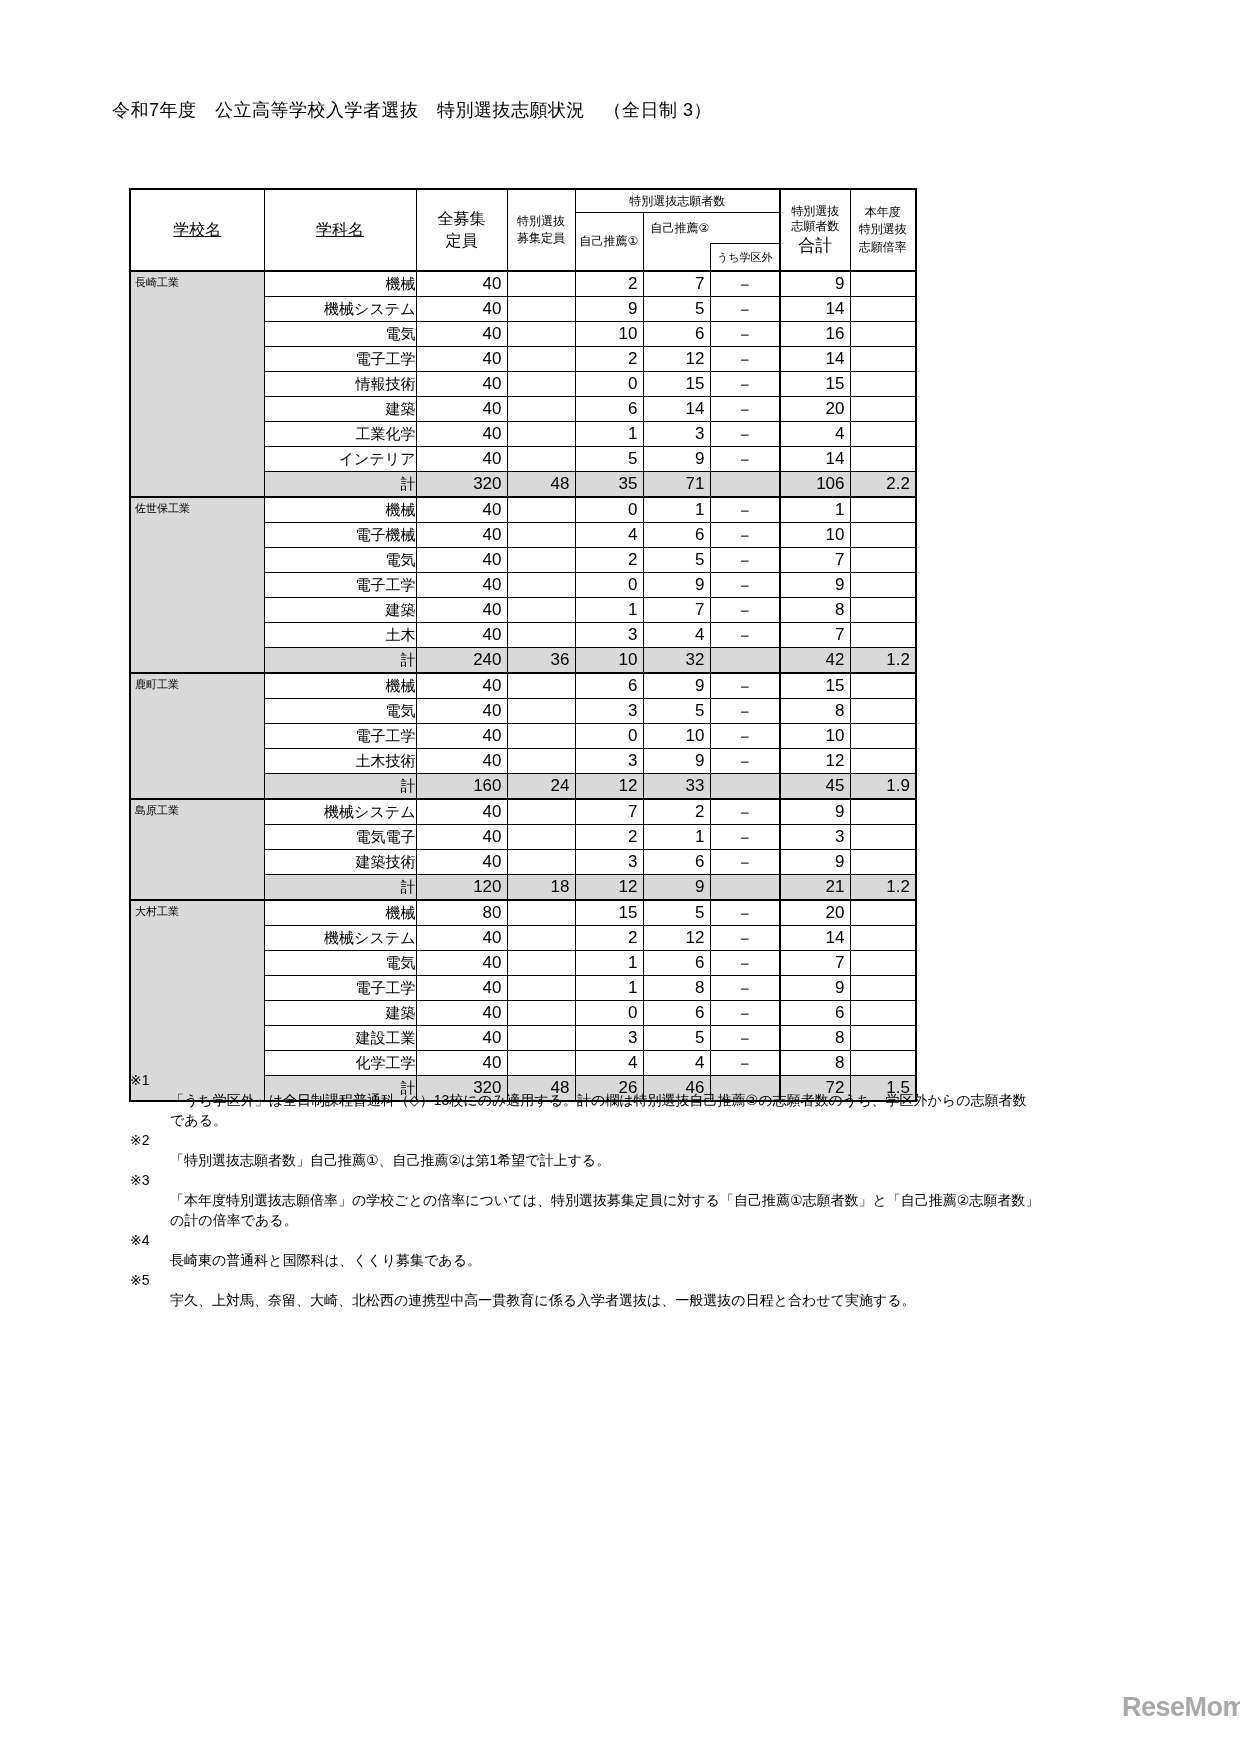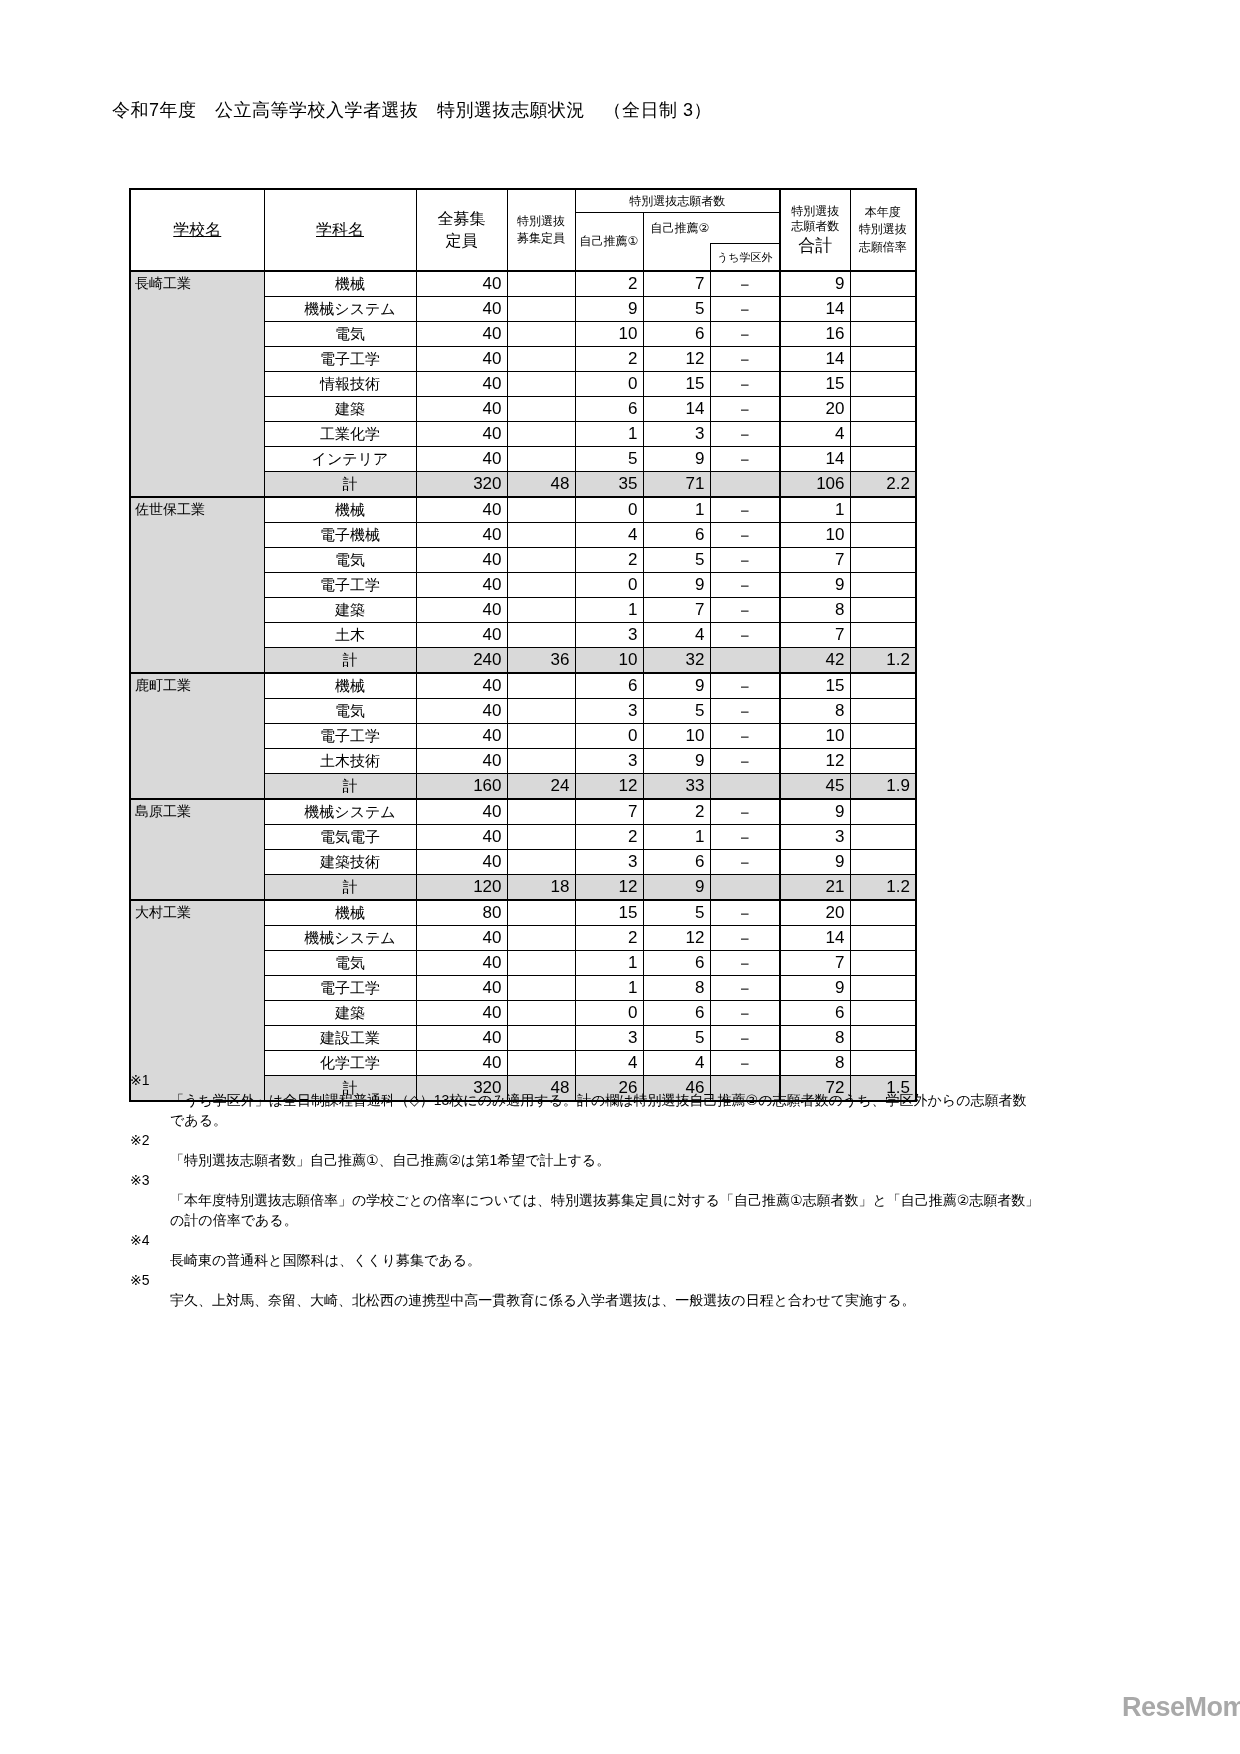--- a/index.html
+++ b/index.html
@@ -10,24 +10,24 @@
   .page-title{
     position:absolute;left:112px;top:98px;font-size:18px;letter-spacing:.5px;
   }
   .tbl-wrap{position:absolute;left:129px;top:188px;}
   table{border-collapse:collapse;table-layout:fixed;border:2px solid #000;}
   th,td{border:1px solid #000;padding:0;overflow:hidden;white-space:nowrap;}
   th{font-weight:normal;text-align:center;vertical-align:middle;}
   td{height:24px;vertical-align:middle;font-size:17px;}
   .num{text-align:right;padding-right:5px;}
   .ctr{text-align:center;}
-  .dept{text-align:center;padding-left:20px;font-size:15px;}
+  .dept{text-align:right;padding-left:20px;font-size:15px;}
   .school-cell{
     background:#d9d9d9;vertical-align:top;text-align:left;
-    font-size:14px;padding:3px 4px;
+    font-size:11px;padding:3px 4px;
   }
   .total-row td{background:#d9d9d9;}
   .thick-left{border-left:2px solid #000;}
   tr.block-start td{border-top:2px solid #000;}
   .pre{white-space:pre-line;text-align:center;}
   
   .h-school,.h-dept{font-size:16px;text-decoration:underline;}
   .h-cap{font-size:16px;line-height:1.35;}
   .h-scap{font-size:12px;line-height:1.45;}
   .h-group{font-size:12px;height:22px;}

